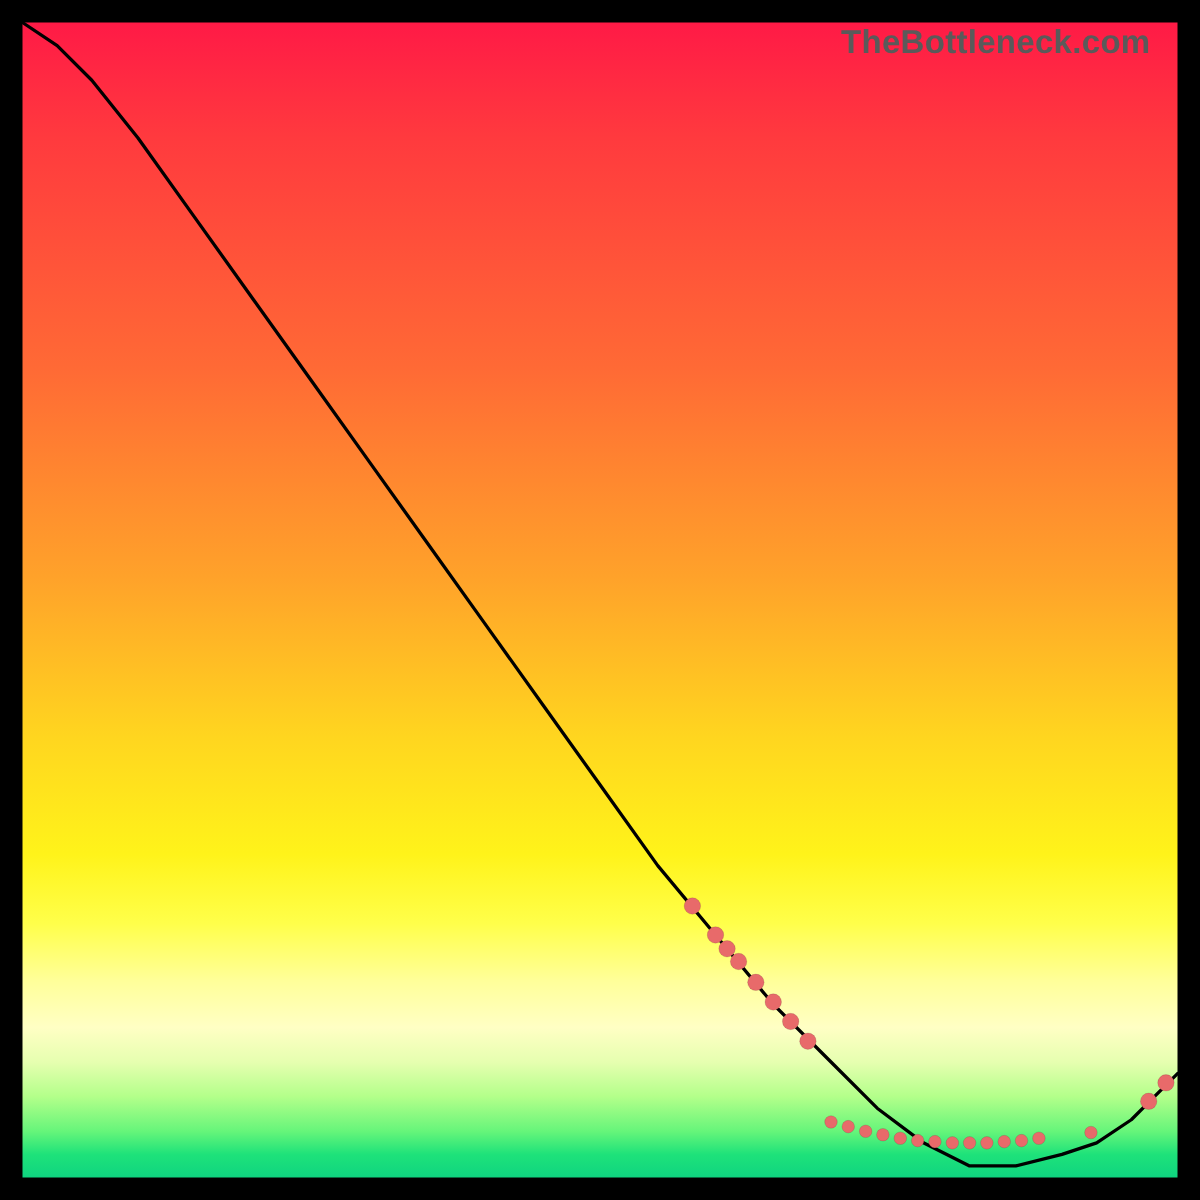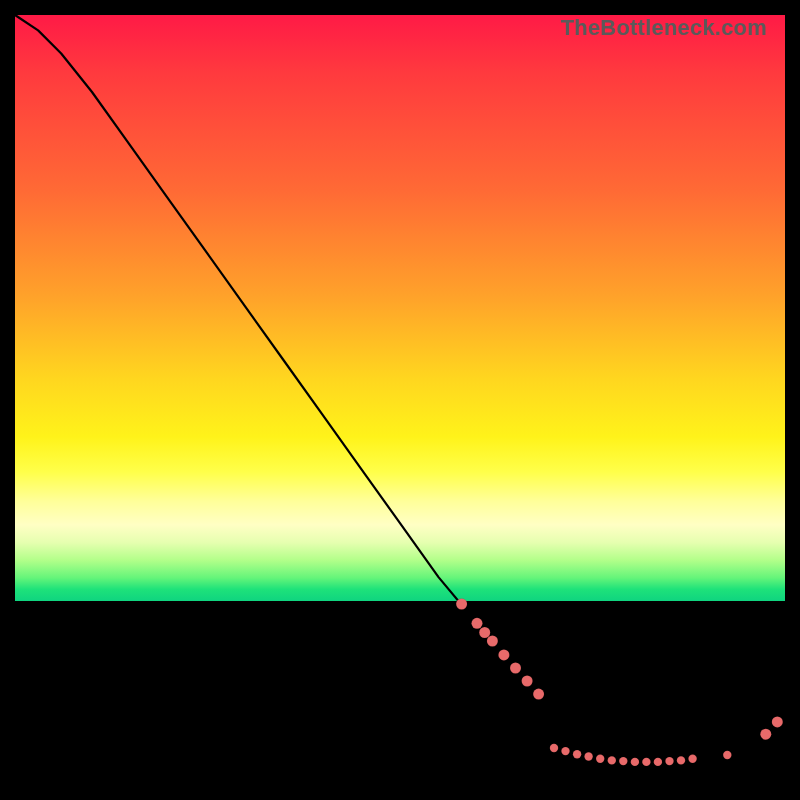--- a/index.html
+++ b/index.html
@@ -15,21 +15,21 @@
     position: relative;
     width: 800px;
     height: 800px;
     background: #000;
   }
   .plot {
     position: absolute;
     left: 15px;
     top: 15px;
     width: 770px;
-    height: 586px;
+    height: 770px;
     
     background: linear-gradient(
       to bottom,
       #ff1a46 0%,
       #ff3a3e 10%,
       #ff6a35 30%,
       #ffa22a 48%,
       #ffd61f 62%,
       #fff31a 72%,
       #ffff4a 78%,

